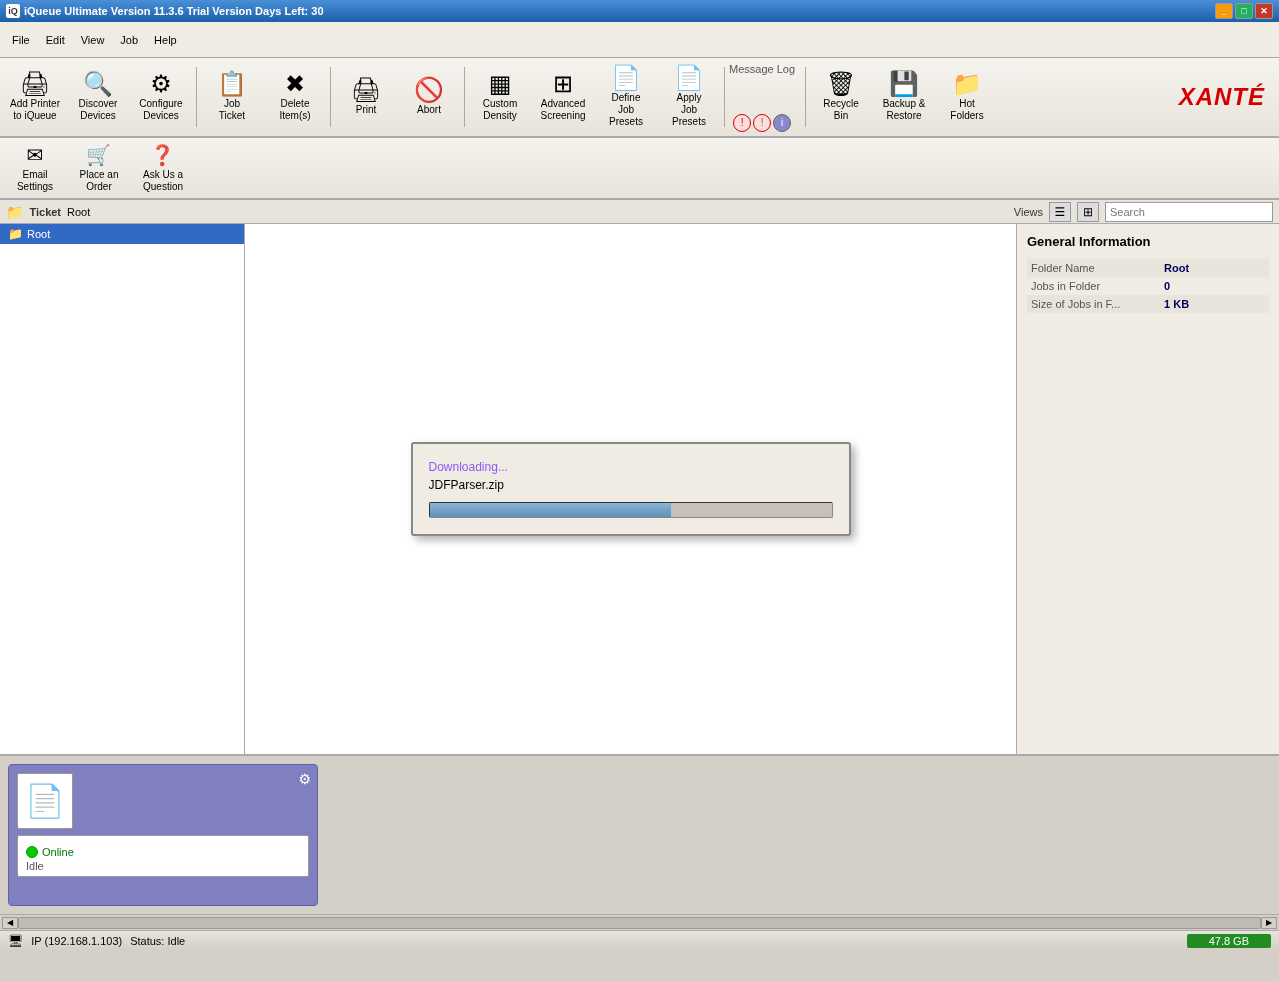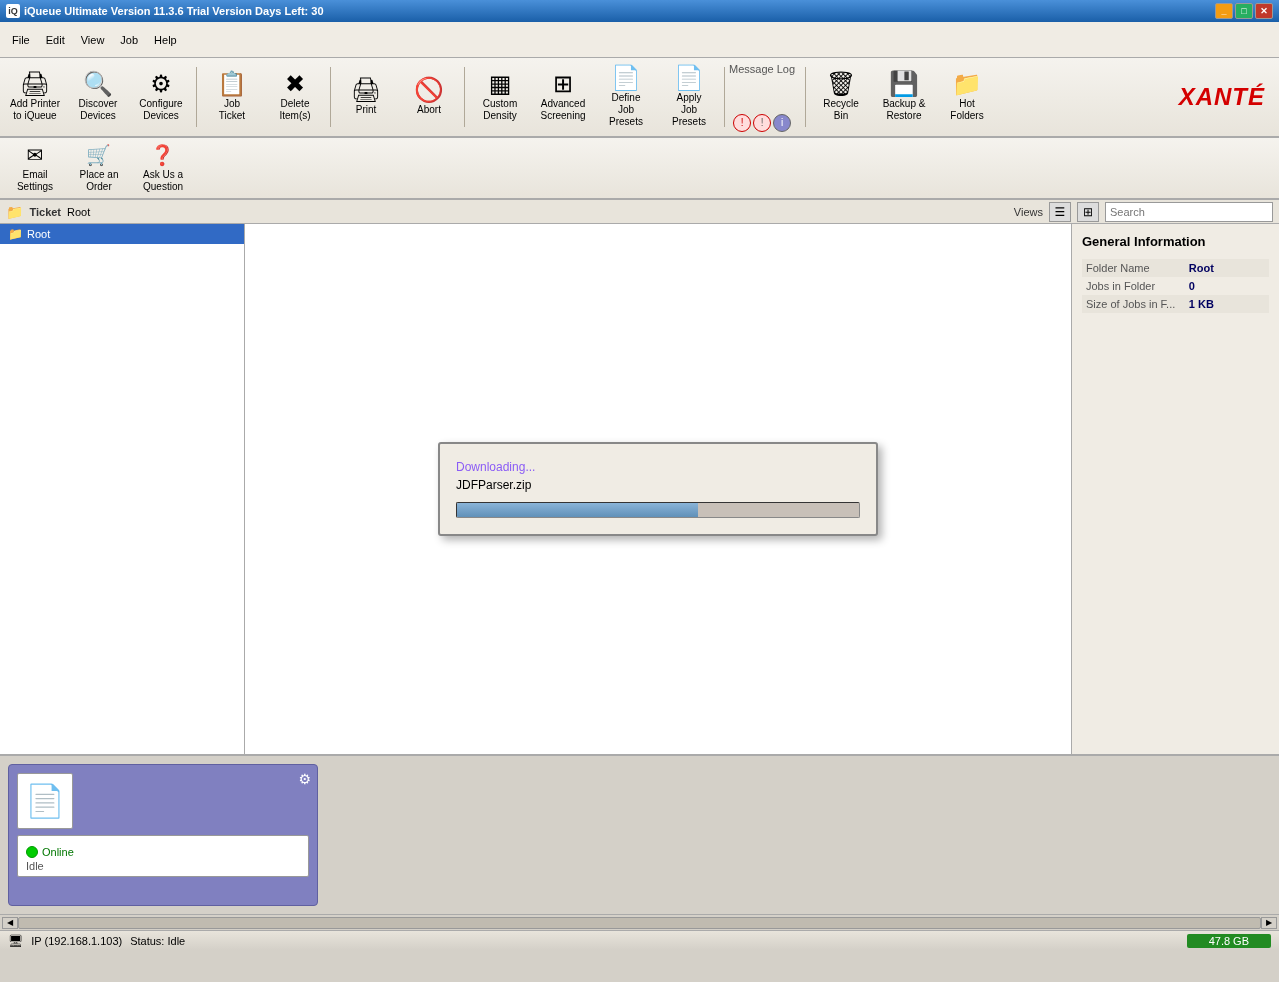--- a/index.html
+++ b/index.html
@@ -243,21 +243,21 @@
       overflow: hidden;
     }
     .progress-bar-fill {
       height: 100%;
       background: linear-gradient(to bottom, #8ab4d8, #6090b8);
       width: 60%;
     }
 
     
     #right-panel {
-      width: 208px;
+      width: 263px;
       border-left: 1px solid #aaa;
       background: #f0ece4;
       padding: 10px;
     }
     .info-title {
       font-size: 13px;
       font-weight: bold;
       color: #000;
       margin-bottom: 10px;
     }

